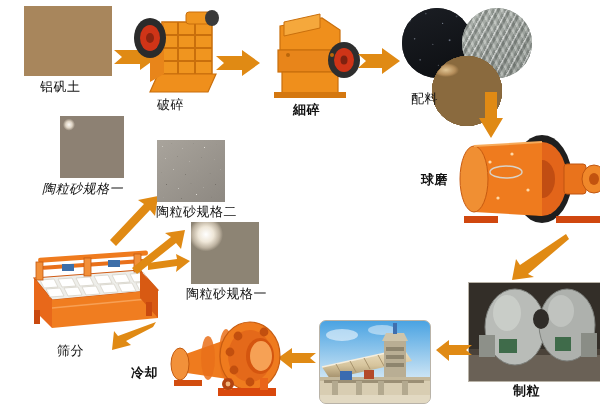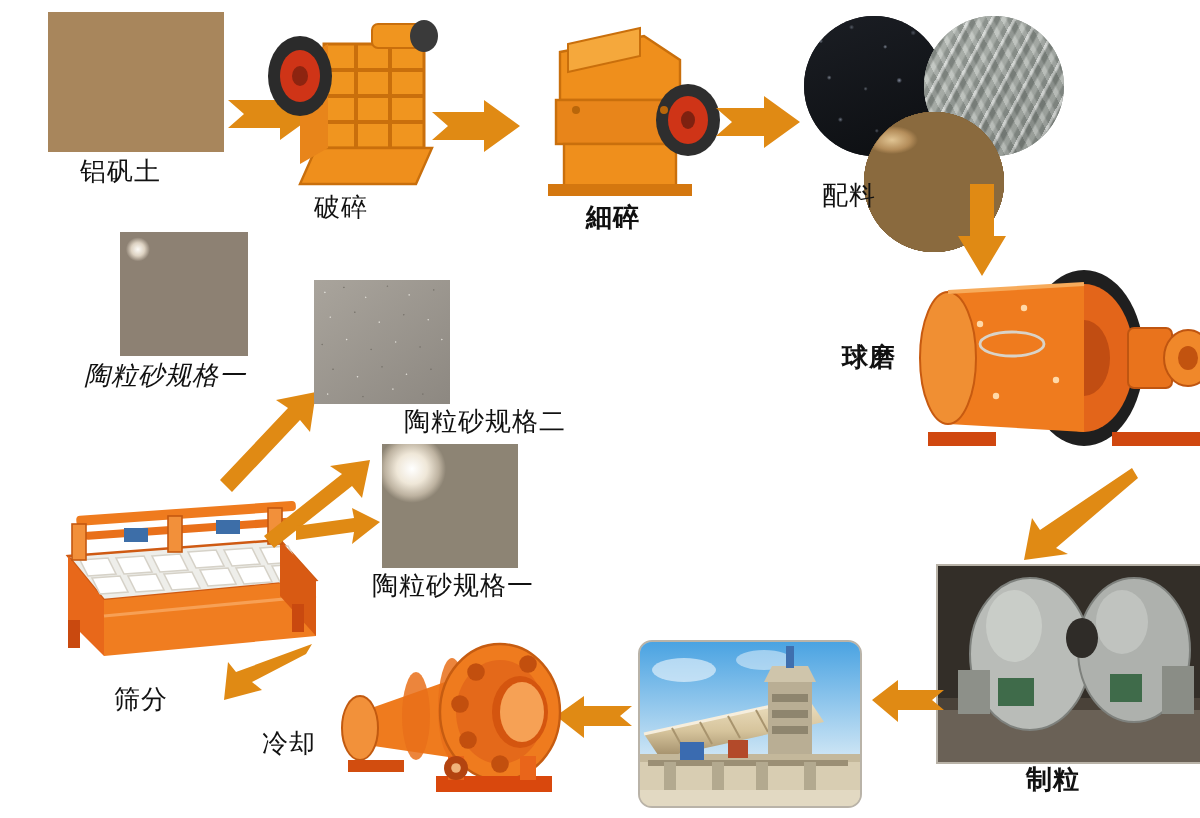--- a/index.html
+++ b/index.html
@@ -373,21 +373,21 @@
         <circle cx="86" cy="76" r="4.4"></circle>
         <circle cx="100" cy="26" r="4.4"></circle>
       </g>
       <rect x="10" y="74" width="28" height="6" fill="#d24d0f"></rect>
       <rect x="54" y="82" width="58" height="8" fill="#d9480d"></rect>
       <rect x="60" y="72" width="8" height="12" fill="#e9651a"></rect>
       <rect x="96" y="72" width="8" height="12" fill="#e9651a"></rect>
       <circle cx="64" cy="78" r="6" fill="#b34410"></circle>
       <circle cx="64" cy="78" r="2.4" fill="#f0b37a"></circle>
     </svg>
-    <div class="lbl" style="left:115px;top:366px;">冷却</div>
+    <div class="lbl" style="left:115px;top:366px;font-weight:bold;">冷却</div>
   </div>
 
   <svg class="arrow" style="left:96px;top:322px;" width="44" height="28">
     <path class="arrowPath" d="M44,0 L41,5 L14,19 L19,23 L0,28 L2,9 L6,14 Z"></path>
   </svg>
 
   <div class="node">
     <svg style="position:absolute;left:6px;top:236px;" width="142" height="96">
       <path d="M12,42 L118,34 L136,54 L30,64 Z" fill="#eeeeea" stroke="#cf5a13" stroke-width="1.2"></path>
       <g fill="#ffffff" stroke="#d6d2c8" stroke-width="0.8">
@@ -441,21 +441,21 @@
     <div class="thumb" style="left:44px;top:116px;width:64px;height:62px;">
       <div class="tx-beads-brown"></div>
     </div>
     <div class="lbl" style="left:26px;top:182px;font-style:italic;">陶粒砂规格一</div>
   </div>
 
   <div class="node">
     <div class="thumb" style="left:141px;top:140px;width:68px;height:62px;">
       <div class="tx-fine-gray"></div>
     </div>
-    <div class="lbl" style="left:140px;top:205px;padding-left:46px;">陶粒砂规格二</div>
+    <div class="lbl" style="left:140px;top:205px;">陶粒砂规格二</div>
   </div>
 
   <div class="node">
     <div class="thumb" style="left:175px;top:222px;width:68px;height:62px;">
       <div class="tx-balls-white"></div>
     </div>
     <div class="lbl" style="left:170px;top:287px;">陶粒砂规格一</div>
   </div>
 
 </div>

